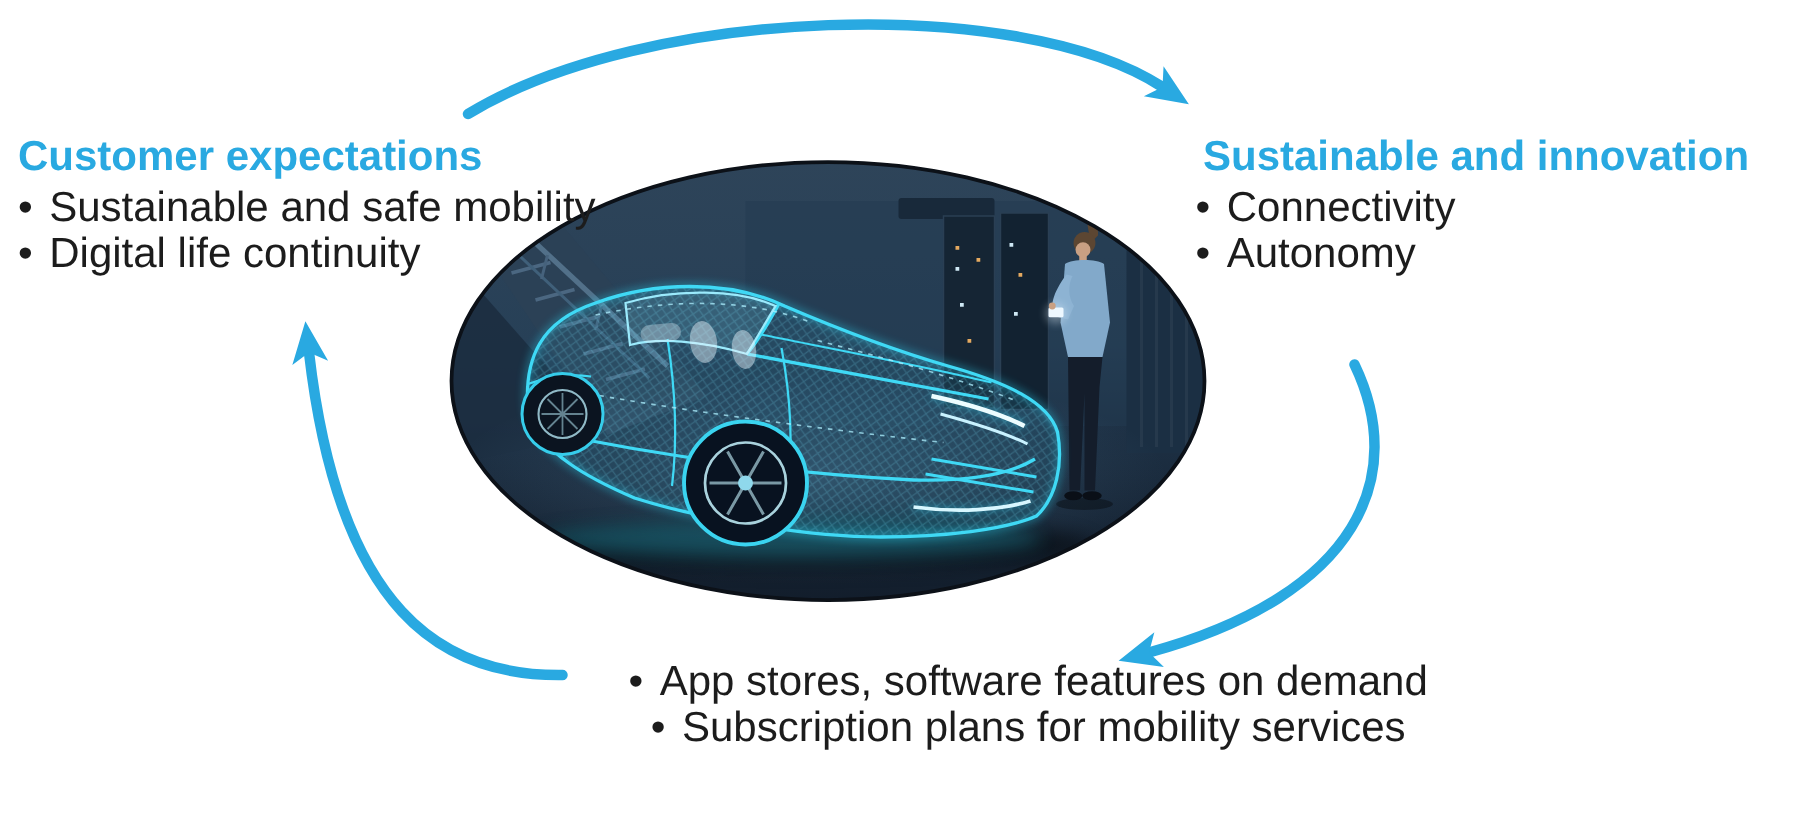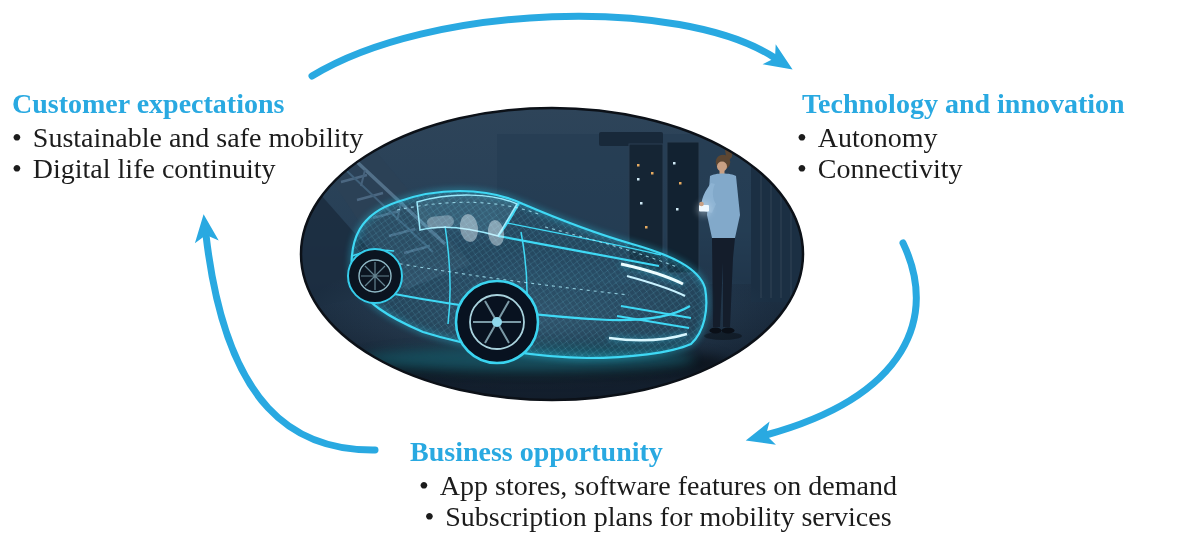--- a/index.html
+++ b/index.html
@@ -1,18 +1,18 @@
 <!DOCTYPE html>
 <html style="--accent: #29a9e1; --body-text: #1c1c1c; --holo: #3fd9f5;"><head>
 <meta charset="utf-8">
 <style>
   html,body{margin:0;padding:0;background:#ffffff;}
   #canvas{
     position:relative;width:1197px;height:554px;background:#ffffff;
-    font-family:Liberation Serif, serif;overflow:hidden;
+    font-family:Liberation Sans, sans-serif;overflow:hidden;
   }
   #arrows{position:absolute;left:0;top:0;pointer-events:none;}
   .arrow-path{fill:none;stroke:var(--accent,#29a9e1);stroke-width:7;stroke-linecap:round;}
   .arrow-head{fill:var(--accent,#29a9e1);}
   #photo{position:absolute;left:299px;top:106px;width:506px;height:296px;margin:0;}
   .blk{position:absolute;}
   #blk-customer{left:12px;top:88px;}
   #blk-technology{left:797px;top:88px;}
   #blk-business{left:410px;top:436px;}
   .blk-title{
@@ -185,28 +185,27 @@
 
   <section class="blk" id="blk-customer">
     <h2 class="blk-title">Customer expectations</h2>
     <ul class="blk-list">
       <li class="blk-item">Sustainable and safe mobility</li>
       <li class="blk-item">Digital life continuity</li>
     </ul>
   </section>
 
   <section class="blk" id="blk-technology">
-    <h2 class="blk-title">Technology and innovation</h2>
+    <h2 class="blk-title">Sustainable and innovation</h2>
     <ul class="blk-list">
+      <li class="blk-item">Connectivity</li>
       <li class="blk-item">Autonomy</li>
-      <li class="blk-item">Connectivity</li>
     </ul>
   </section>
 
   <section class="blk" id="blk-business">
-    <h2 class="blk-title">Business opportunity</h2>
     <ul class="blk-list">
       <li class="blk-item">App stores, software features on demand</li>
       <li class="blk-item">Subscription plans for mobility services</li>
     </ul>
   </section>
 
 </div>
 
 </body></html>

